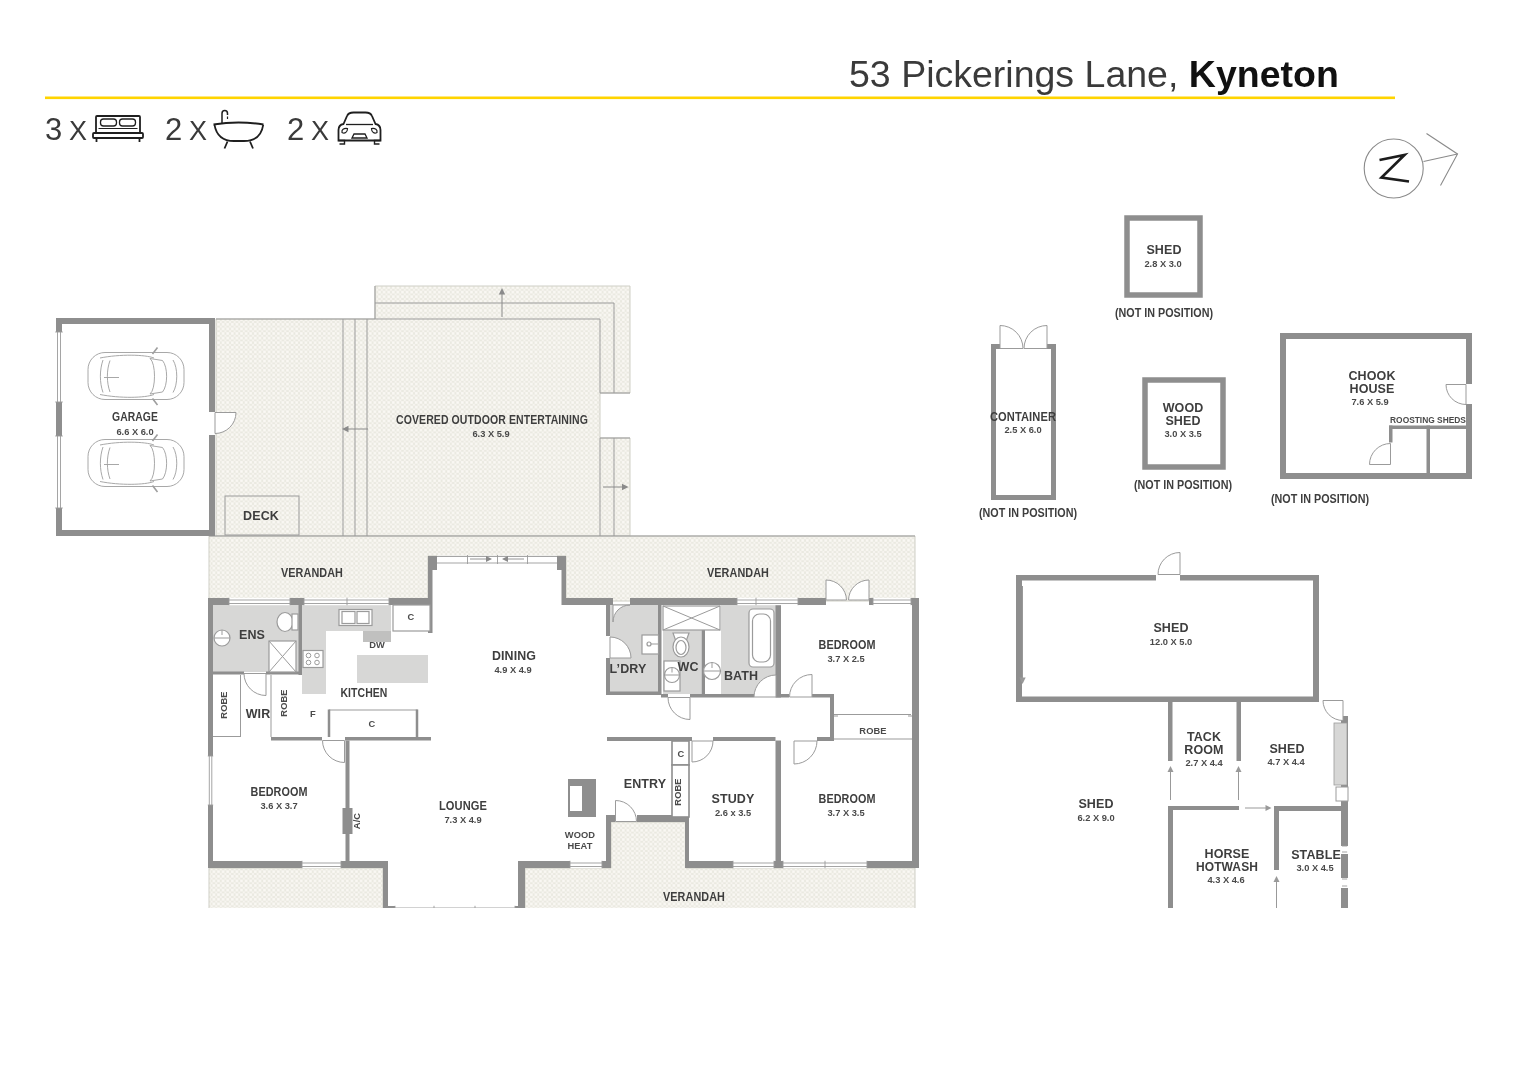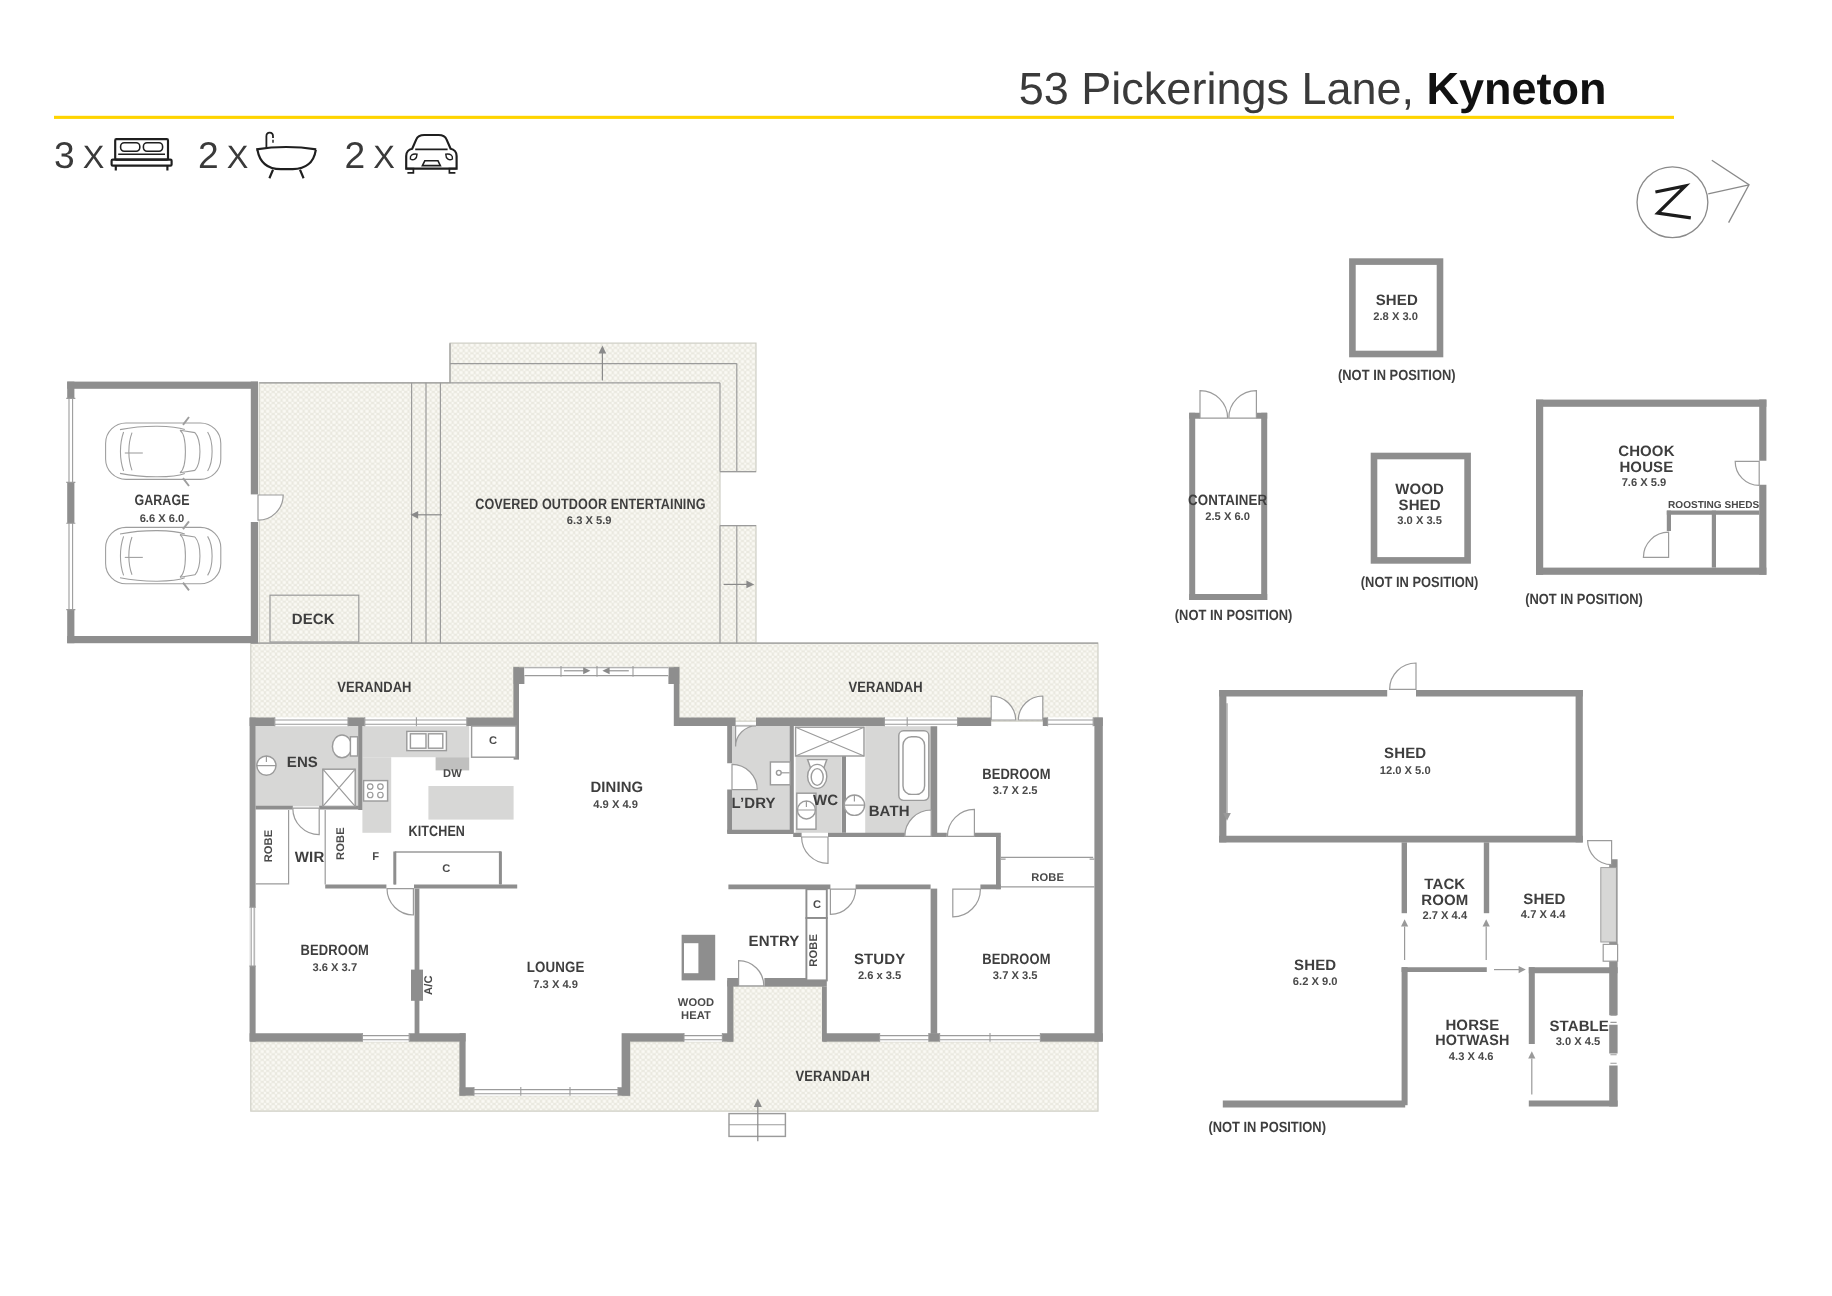--- a/index.html
+++ b/index.html
@@ -1,16 +1,16 @@
 <!DOCTYPE html>
 <html><head>
 <meta charset="utf-8">
 <style>
 html,body{margin:0;padding:0;background:#fff;}
-#page{position:relative;width:1527px;height:1080px;overflow:hidden;background:#ec4899;}
+#page{position:relative;width:1527px;height:908px;overflow:hidden;background:#86efac;}
 text{font-family:"Liberation Sans",sans-serif;}
 .lbl{font-size:12.5px;font-weight:bold;fill:#3e3e3e;letter-spacing:.1px;text-anchor:middle;}
 .dim{font-size:9.3px;font-weight:bold;fill:#4a4a4a;letter-spacing:0;text-anchor:middle;}
 .sm{font-size:9.3px;font-weight:bold;fill:#4a4a4a;letter-spacing:.1px;text-anchor:middle;}
 .nip{font-size:12.3px;font-weight:bold;fill:#3e3e3e;letter-spacing:0;text-anchor:middle;}
 .w{fill:#8e8e8e;}
 .tl{stroke:#9b9b9b;stroke-width:1;fill:none;}
 .fx{fill:#fff;stroke:#9b9b9b;stroke-width:1.2;}
 .arc{fill:#fff;stroke:#9b9b9b;stroke-width:1;}
 .win{stroke:#9b9b9b;stroke-width:0.9;fill:none;}

